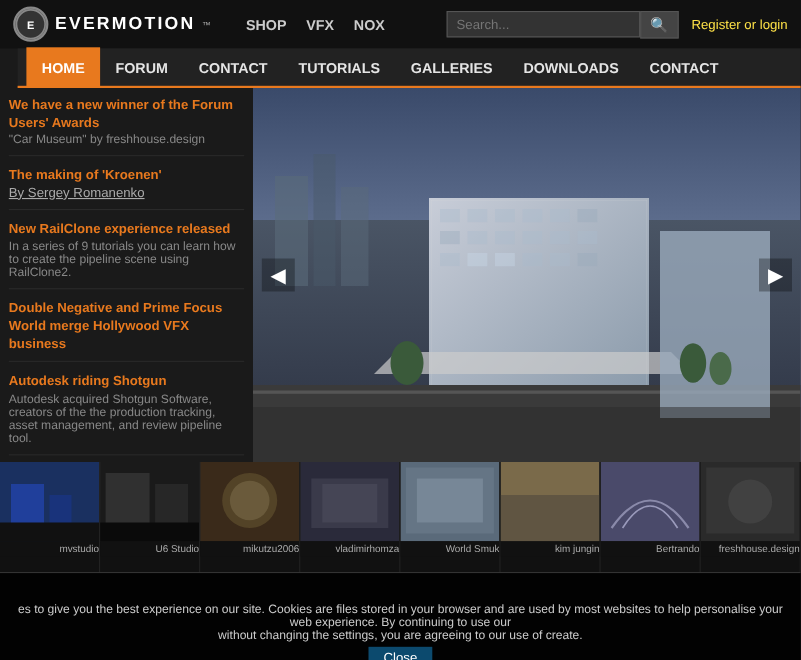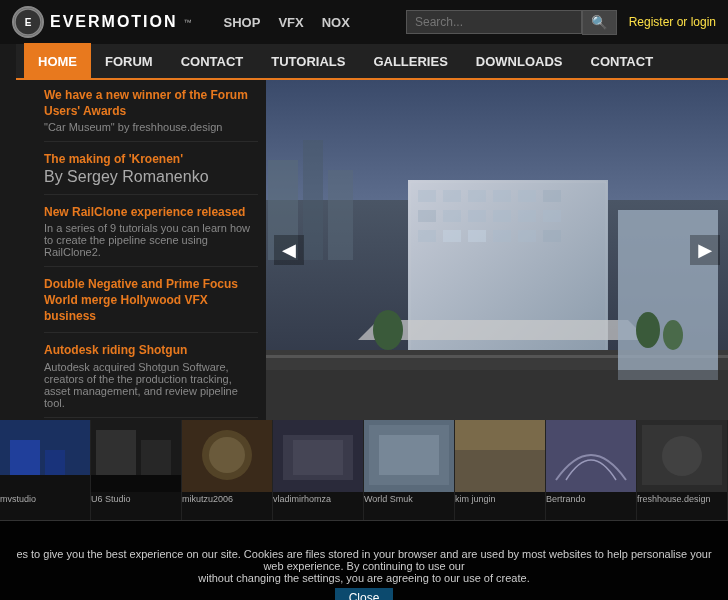--- a/index.html
+++ b/index.html
@@ -17,40 +17,40 @@
     #header .search-box input { background: #333; border: 1px solid #555; color: #ccc; padding: 4px 8px; font-size: 12px; width: 176px; }
     #header .search-box button { background: #444; border: 1px solid #555; color: #ccc; padding: 4px 8px; cursor: pointer; }
     #header .register { margin-left: 12px; color: #fde047; font-size: 12px; white-space: nowrap; }
 
     
     #mainnav { background: #222; display: flex; align-items: center; height: 36px; padding: 0 8px; border-bottom: 2px solid #e8791e; margin-left: 16px; }
     #mainnav a { color: #e5e5e5; text-decoration: none; font-size: 13px; font-weight: bold; padding: 0 14px; height: 36px; display: flex; align-items: center; }
     #mainnav a.active { background: #e8791e; color: #fff; }
 
     
-    #content { display: flex; height: 340px; margin-left: 36px; }
+    #content { display: flex; height: 340px; }
 
     
     #sidebar { width: 230px; background: #1a1a1a; padding: 8px; overflow: hidden; flex-shrink: 0; }
     .news-item { margin-bottom: 10px; border-bottom: 1px solid #2a2a2a; padding-bottom: 8px; }
     .news-item a { color: #e8791e; text-decoration: none; font-size: 12px; font-weight: bold; line-height: 1.3; }
     .news-item .sub { color: #888; font-size: 11px; margin-top: 2px; }
-    .news-item .byline { color: #aaa; font-size: 16px; }
+    .news-item .byline { color: #aaa; font-size: 12px; text-decoration: underline; }
 
     
     #hero { flex: 1; position: relative; background: #2a3040; overflow: hidden; }
     #hero .hero-img { width: 100%; height: 100%; background: linear-gradient(135deg, #2a3545 0%, #3a4a5a 30%, #4a5a6a 50%, #3a3a4a 80%, #2a2a3a 100%); position: relative; }
     .hero-nav-left { position: absolute; left: 8px; top: 50%; transform: translateY(-50%); color: #fff; font-size: 18px; cursor: pointer; background: rgba(0,0,0,0.3); padding: 4px 8px; }
     .hero-nav-right { position: absolute; right: 8px; top: 50%; transform: translateY(-50%); color: #fff; font-size: 18px; cursor: pointer; background: rgba(0,0,0,0.3); padding: 4px 8px; }
 
     
     #thumbs { display: flex; background: #111; height: 100px; overflow: hidden; }
     .thumb-item { flex: 1; position: relative; overflow: hidden; border-right: 1px solid #222; cursor: pointer; }
     .thumb-item .thumb-img { width: 100%; height: 72px; background: #333; }
-    .thumb-item .thumb-label { font-size: 9px; color: #aaa; text-align: left; padding: 2px 0; background: #111; }
+    .thumb-item .thumb-label { font-size: 9px; color: #aaa; text-align: right; padding: 2px 0; background: #111; }
     .thumb-blue { background: linear-gradient(135deg, #1a3a6a, #2a4a8a, #0a2a5a); }
     .thumb-dark { background: linear-gradient(135deg, #2a2a2a, #3a3a3a, #1a1a1a); }
     .thumb-brown { background: linear-gradient(135deg, #4a3a2a, #5a4a3a, #3a2a1a); }
     .thumb-gray { background: linear-gradient(135deg, #3a3a4a, #4a4a5a, #2a2a3a); }
     .thumb-light { background: linear-gradient(135deg, #6a7a8a, #7a8a9a, #5a6a7a); }
     .thumb-tan { background: linear-gradient(135deg, #8a7a5a, #9a8a6a, #7a6a4a); }
     .thumb-arch { background: linear-gradient(135deg, #5a5a7a, #6a6a8a, #4a4a6a); }
 
     
     #cookie-bar { background: rgba(0,0,0,0.92); color: #ccc; font-size: 11px; text-align: center; padding: 27px 16px; position: relative; border-top: 1px solid #333; }

